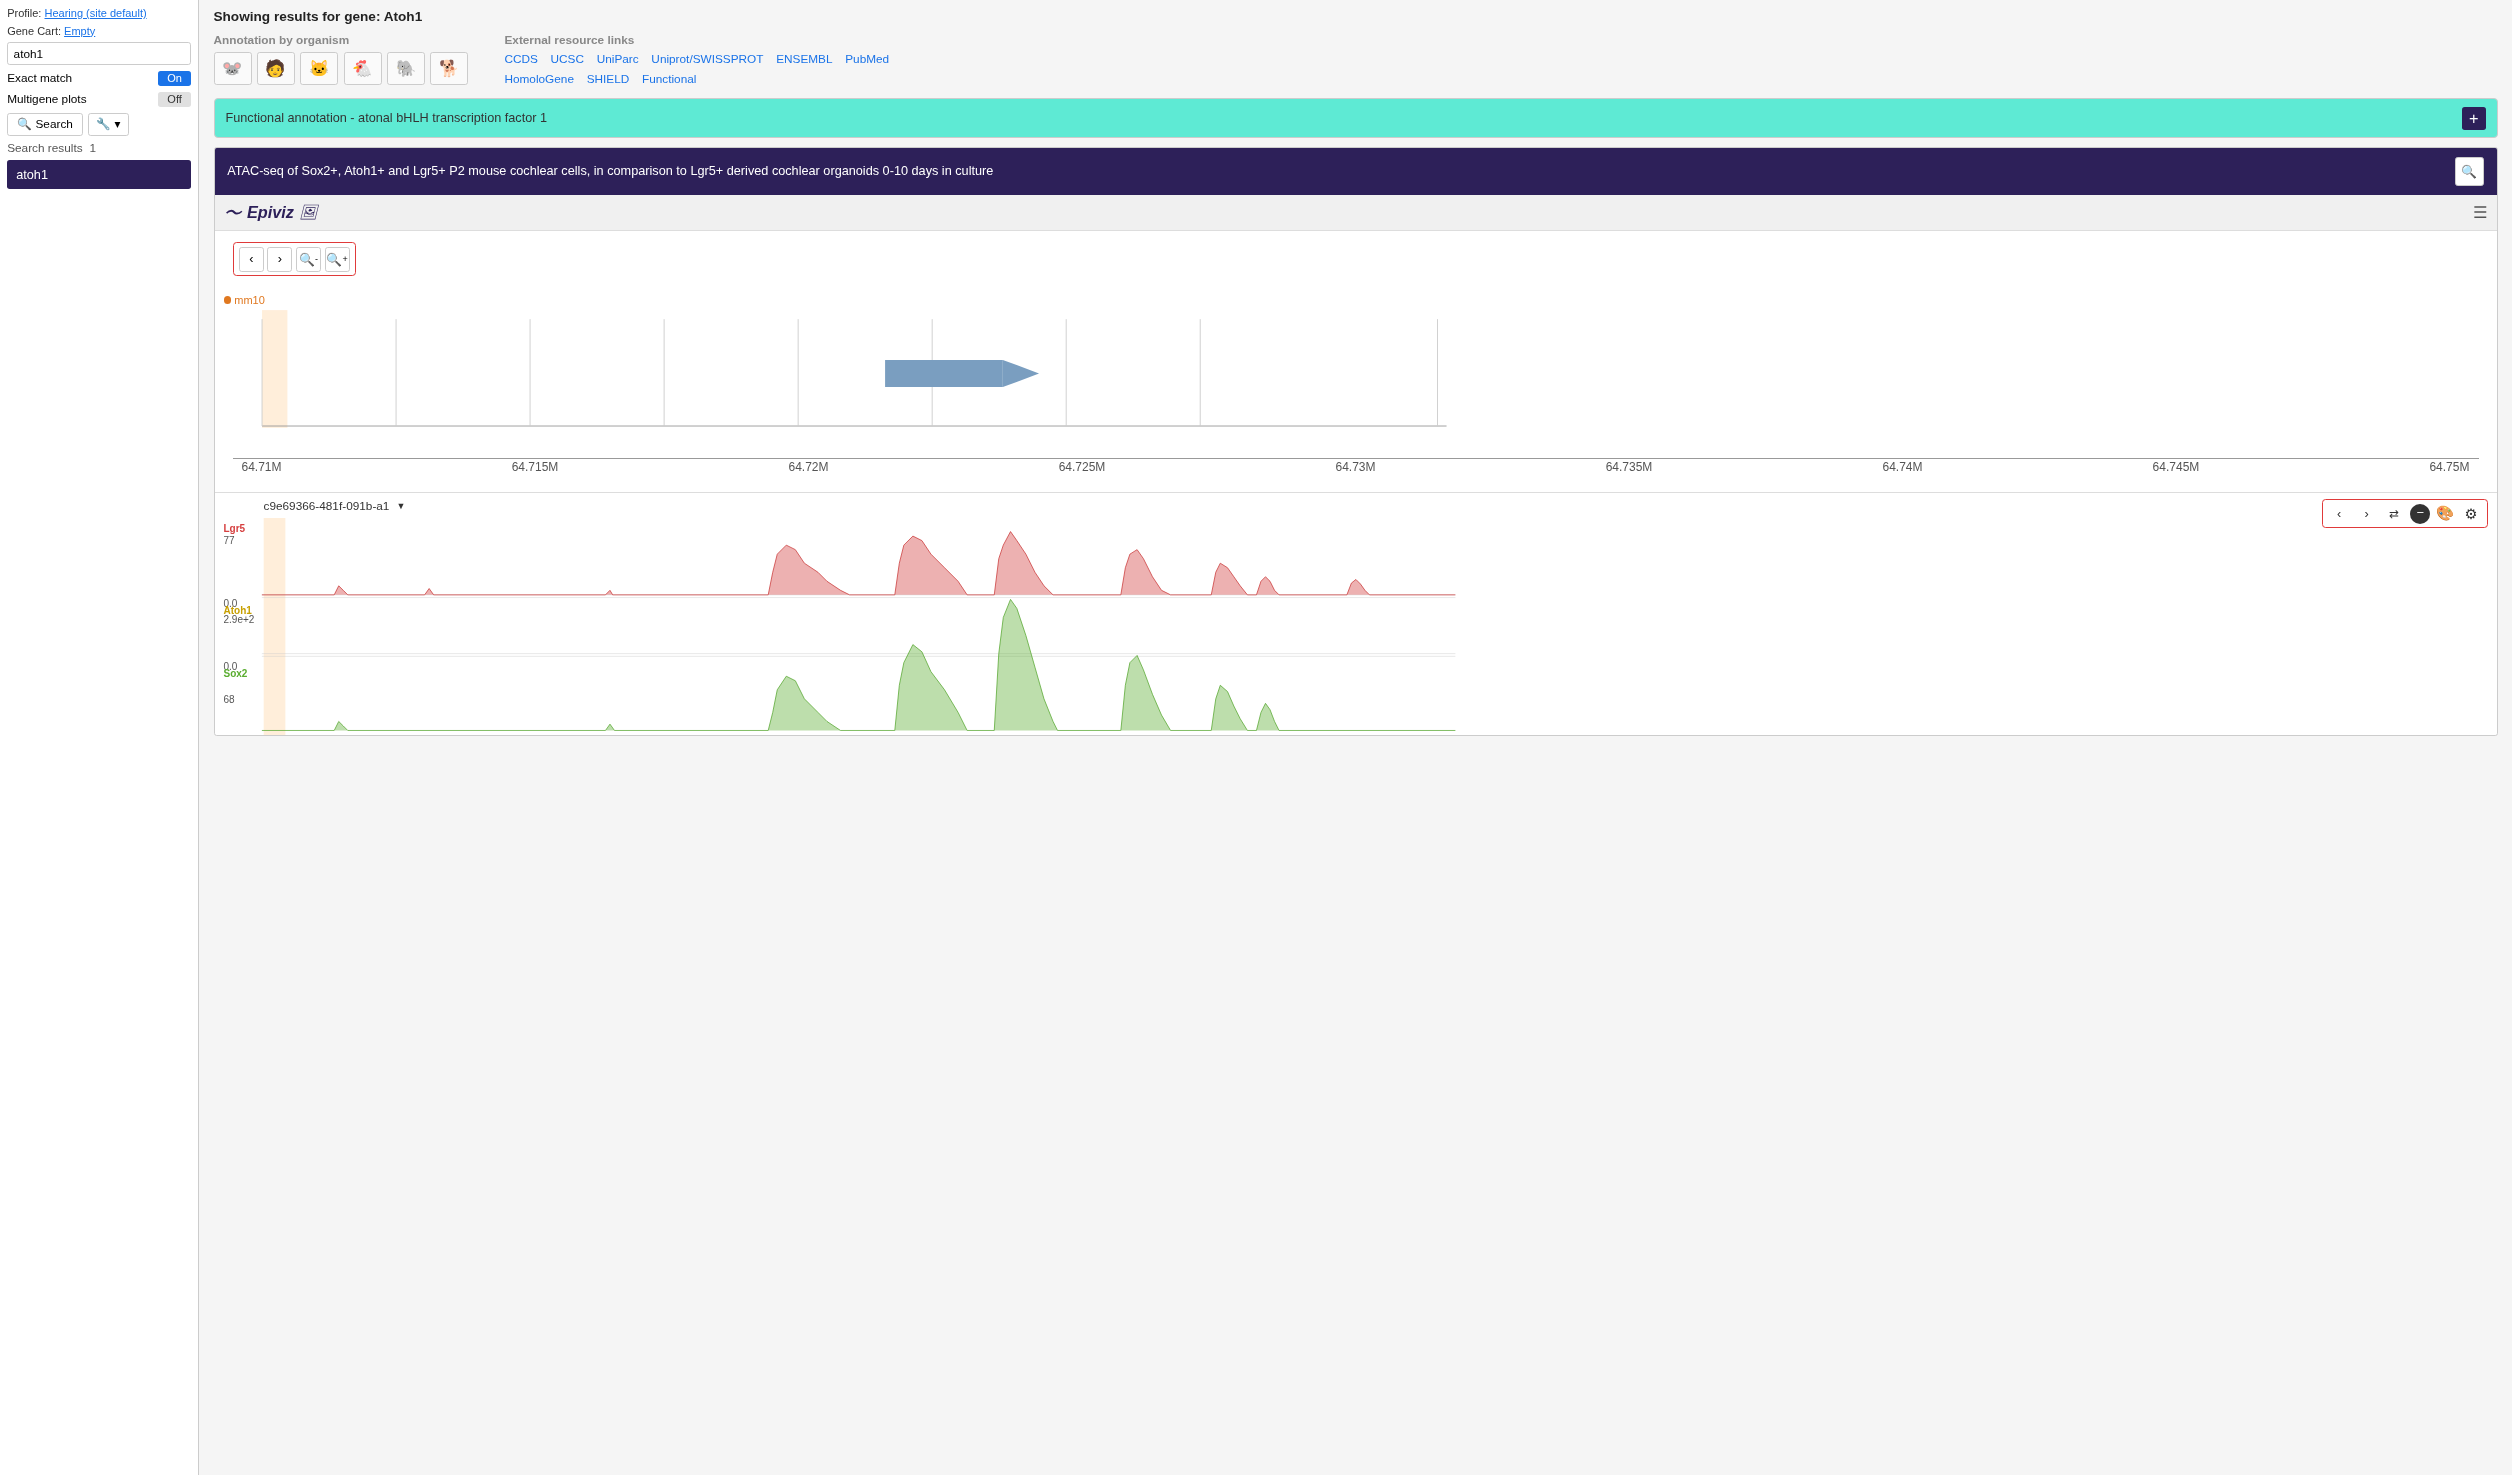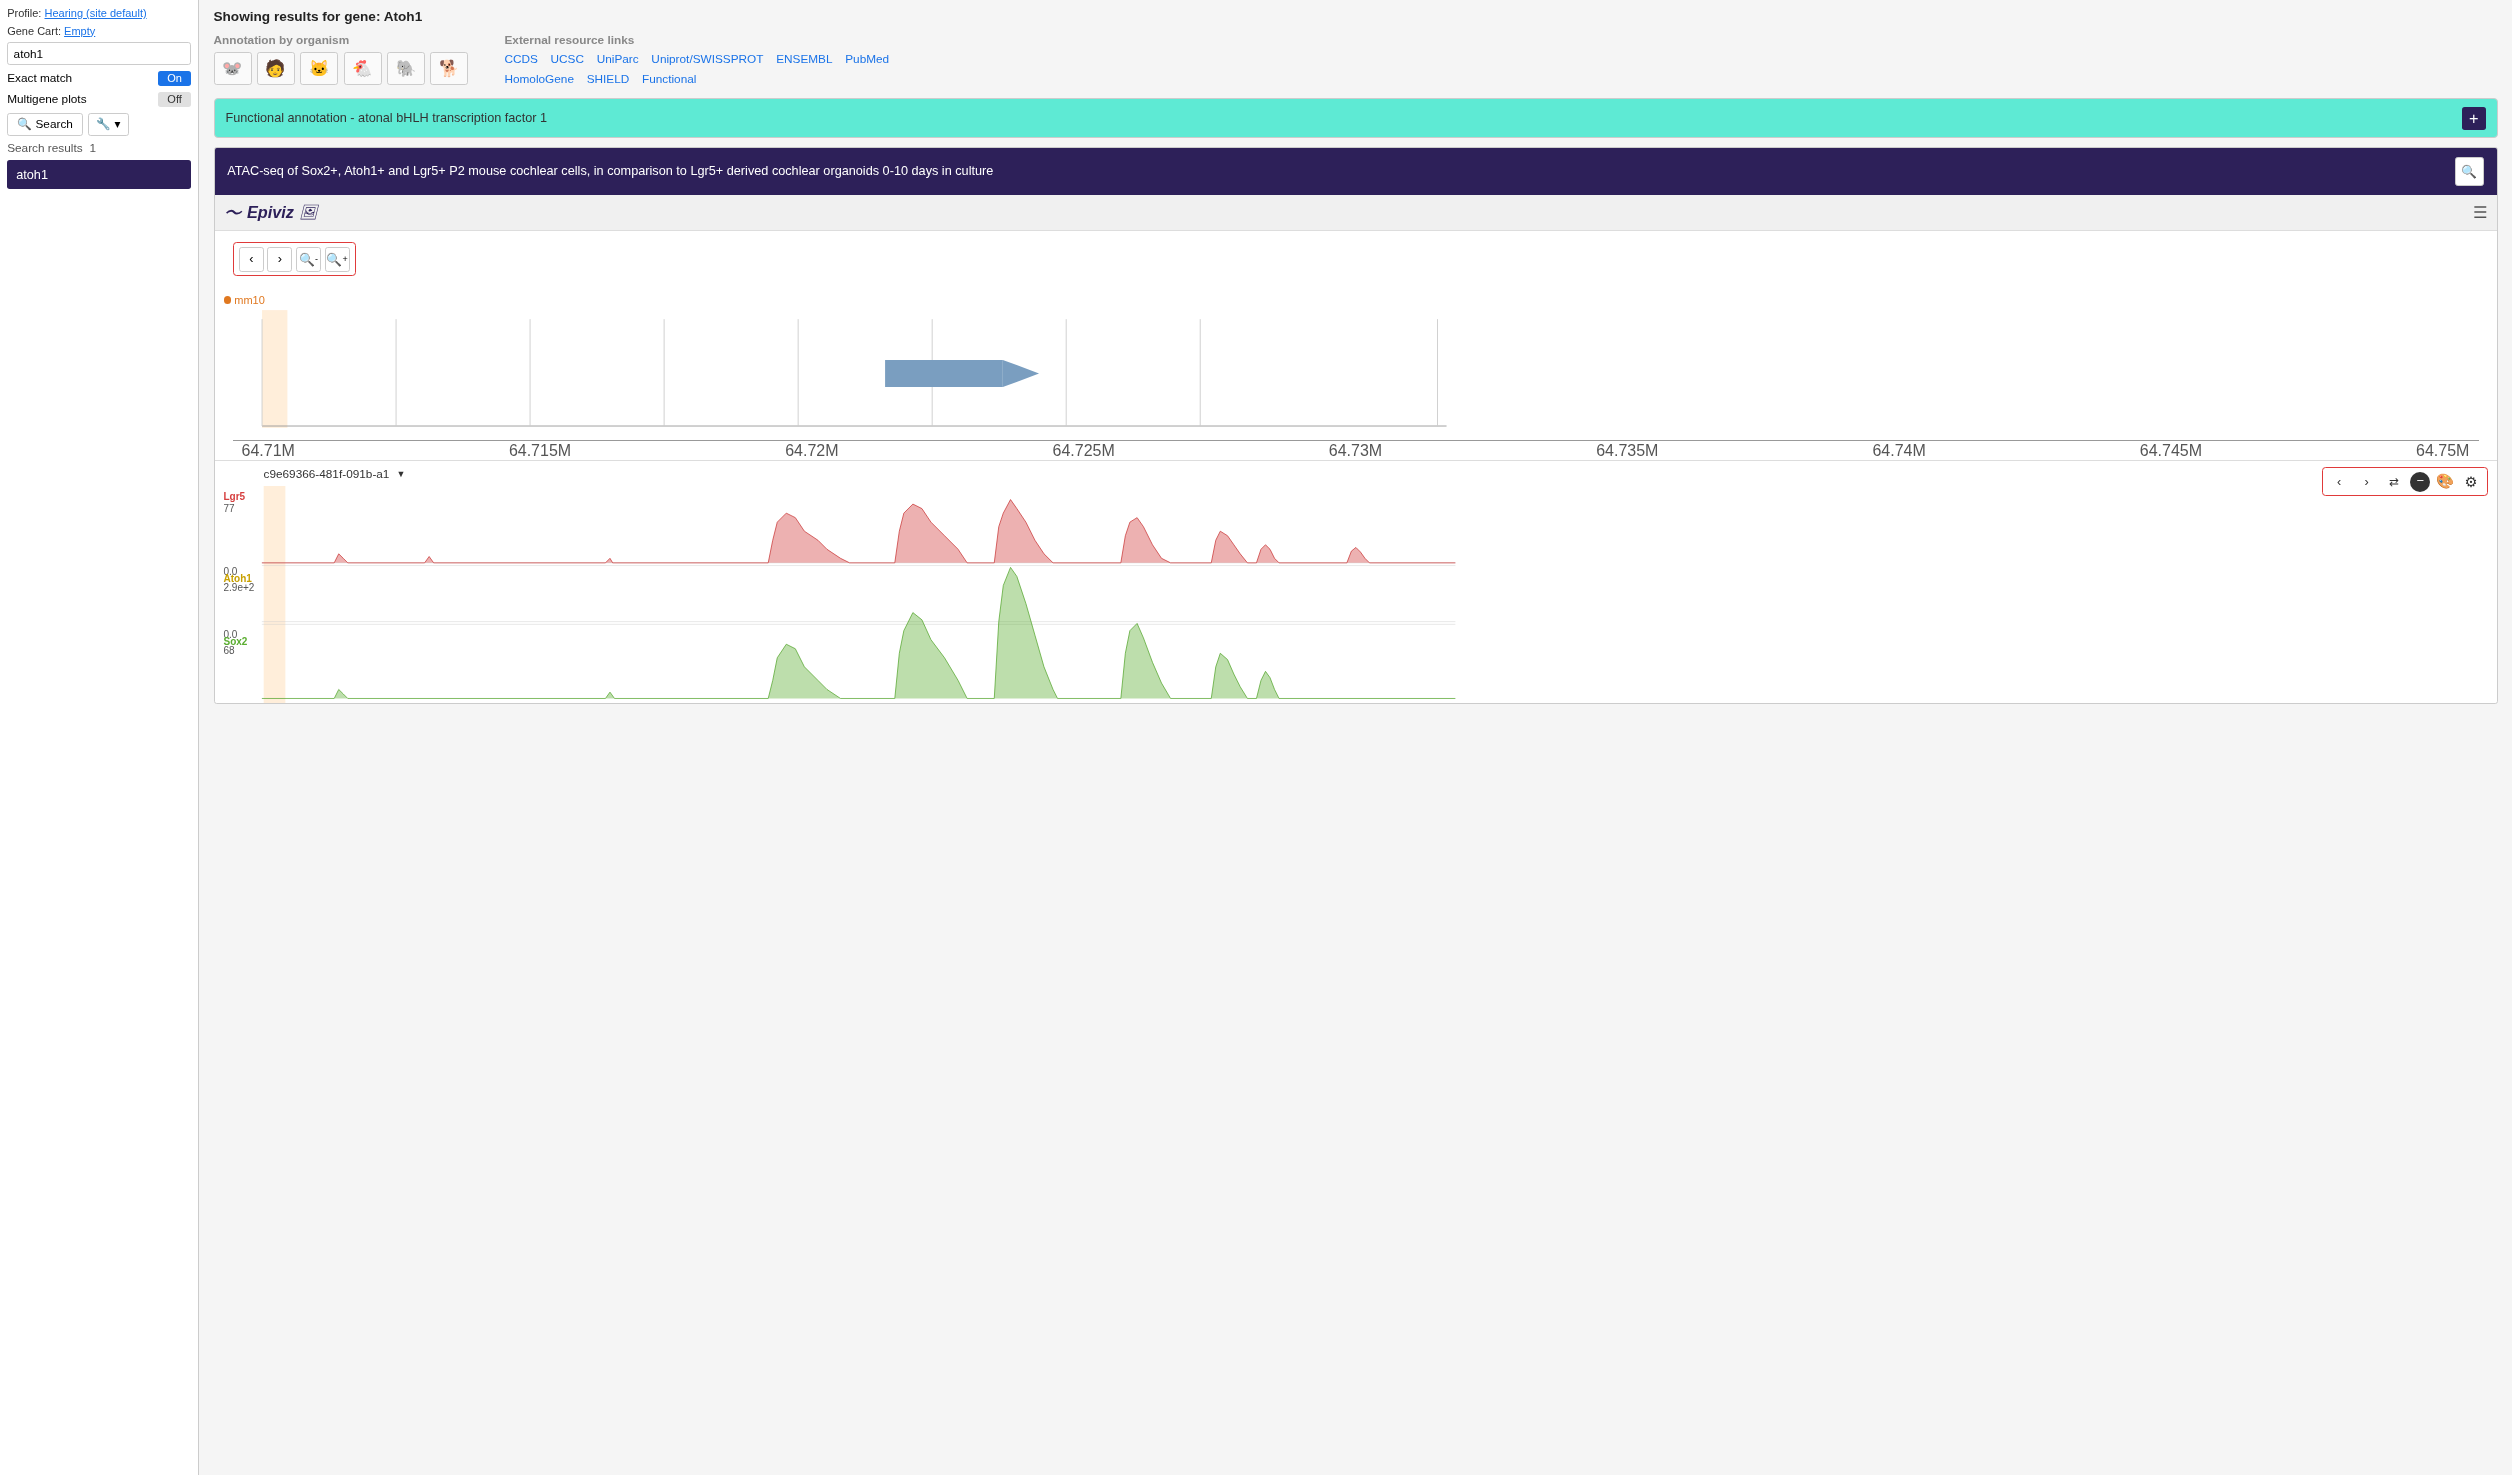--- a/index.html
+++ b/index.html
@@ -212,25 +212,25 @@
       gap: 3.6px;
       margin-bottom: 3.6px;
     }
     .track-dot { width: 7.2px; height: 7.2px; border-radius: 50%; background: #e07820; display: inline-block; }
 
     
     .axis-ticks {
       display: flex;
       justify-content: space-between;
       padding: 0 9px;
-      font-size: 16px;
+      font-size: 12px;
       color: #555;
       border-top: 0.9px solid #999;
       padding-top: 1.8px;
-      margin: 0 9px;
+      margin: 18px 9px;
     }
 
     
     .track2-header {
       padding: 5.4px 9px;
       display: flex;
       align-items: center;
       justify-content: space-between;
       border-top: 0.9px solid #ddd;
       position: relative;
@@ -464,21 +464,21 @@
       
       <div style="position:absolute; left:9px; top:4.5px; font-size:10px; color:#555; line-height:1.2;">
         <div style="color:#d64040; font-weight:bold;">Lgr5</div>
         <div>77</div>
       </div>
       <div style="position:absolute; left:9px; top:80px; font-size:10px; color:#555;">0.0</div>
       <div style="position:absolute; left:9px; top:87px; font-size:10px; color:#c8a000; font-weight:bold;">Atoh1</div>
       <div style="position:absolute; left:9px; top:96px; font-size:10px; color:#555;">2.9e+2</div>
       <div style="position:absolute; left:9px; top:143px; font-size:10px; color:#555;">0.0</div>
       <div style="position:absolute; left:9px; top:150px; font-size:10px; color:#5aad30; font-weight:bold;">Sox2</div>
-      <div style="position:absolute; left:9px; top:159px; font-size:10px; color:#555;">68</div>
+      <div style="position:absolute; left:9px; top:176px; font-size:10px; color:#555;">68</div>
 
       <svg class="chart-svg" style="margin-left:36px; width:calc(100% - 36px);" viewBox="0 0 2460 240" width="2228" height="217">
 
         <rect x="2" y="0" width="24" height="240" fill="rgba(255,160,50,0.18)"></rect>
 
         <line x1="0" y1="85" x2="1320" y2="85" stroke="#ccc" stroke-width="0.5"></line>
 
         <path d="M0,85 L80,85 L85,75 L90,80 L95,85 L180,85 L185,78 L190,85 
                  L380,85 L385,80 L388,85 
                  L560,85 L565,60 L570,40 L580,30 L590,35 L600,50 L615,60 L625,70 L640,80 L650,85

